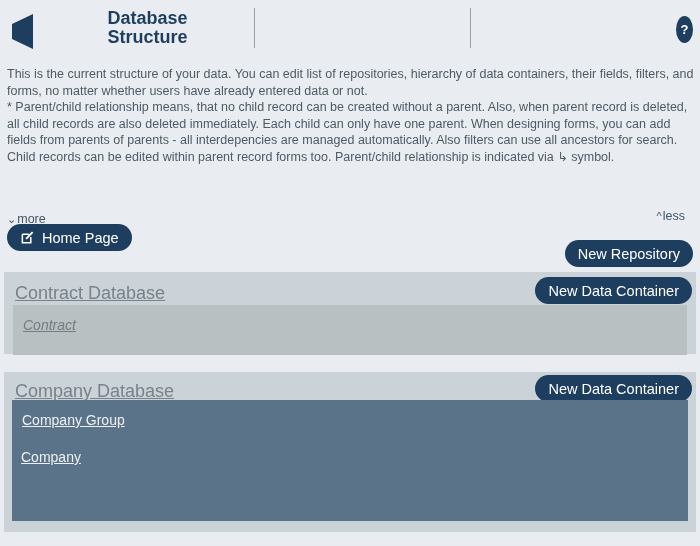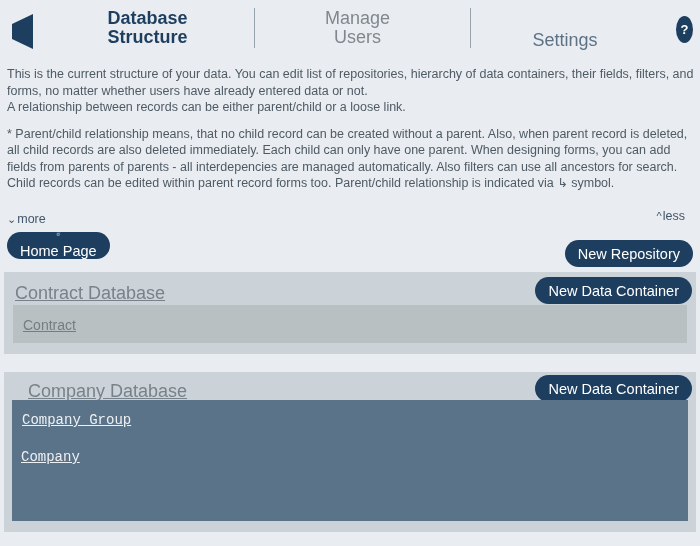--- a/index.html
+++ b/index.html
@@ -45,70 +45,67 @@
   .toggle-more { position:absolute; left:0; top:3px; }
   .toggle-less { position:absolute; right:8px; top:0; }
   .toggle-glyph { font-size:11px; margin-right:1px; }
   
   .pill-btn {
     display:inline-flex; align-items:center; gap:7px;
     background:#1e3e5f; color:#fff; border:none; cursor:pointer;
     height:27px; border-radius:14px; padding:0 13px;
     font-size:14.5px; font-family:inherit; white-space:nowrap;
   }
-  .home-btn { position:absolute; left:7px; top:232px;flex-direction:column; }
+  .home-btn { position:absolute; left:7px; top:224px; }
   .new-repo-btn { position:absolute; right:7px; top:240px;align-items:center; }
   
   .repo-panel { position:absolute; left:4px; right:4px; background:#ccd3d8; }
   .panel-contract { top:272px; height:82px; }
   .panel-company { top:372px; height:160px; }
   .repo-name {
     position:absolute; font-size:18px; text-decoration:underline; cursor:pointer;
     color:#78828a;
   }
   .panel-contract .repo-name { left:11px; top:11px; }
-  .panel-company .repo-name { left:24px; top:9px; }
+  .panel-company .repo-name { left:11px; top:9px; }
   .new-dc-btn { position:absolute; right:4px; }
   .panel-contract .new-dc-btn { top:5px; }
   .panel-company .new-dc-btn { top:3px; }
   .container-box { position:absolute; left:9px; right:9px; }
-  .box-gray { top:33px; height:38px; background:#b9c0c2; }
+  .box-gray { top:33px; height:50px; background:#b9c0c2;font-style:italic; }
   .box-slate { left:8px; right:8px; top:28px; height:121px; background:#5b7389; }
   .container-link { font-size:14px; text-decoration:underline; cursor:pointer; }
   .box-gray .container-link { position:absolute; left:10px; top:12px; color:#737d82; }
-  .slate-row { position:absolute; white-space:nowrap;font-family:Liberation Mono, monospace; }
+  .slate-row { position:absolute; white-space:nowrap; }
   .slate-row .container-link { color:#edf1f3; }
   .row-cg { left:10px; top:11px; }
   .row-co { left:9px;  top:48px; }
   .row-de { left:2px;  top:70px; }
   .row-pe { left:17px; top:108px;margin-top:48px; }
   .child-arrow { color:#dfe6ea; font-size:13px; margin-right:1px; }
   
   .edit-icon { display:inline-block; width:15px; height:15px; }
 </style>
 </head>
 <body>
 
 <div class="header">
   <button class="back-btn">
     <span class="tri"></span>
   </button>
   <div class="tab tab-active">Database Structure</div>
   <div class="tab-sep sep-1"></div>
-  <div class="tab tab-manage">Manage Users</div>
   <div class="tab-sep sep-2"></div>
-  <div class="tab tab-settings">Settings</div>
   <button class="help-btn">
     <span>?</span>
   </button>
 </div>
 
 <div class="intro">
   <p class="p1">This is the current structure of your data. You can edit list of repositories, hierarchy of data containers, their fields, filters, and forms, no matter whether users have already entered data or not.</p>
-  <p class="p2">A relationship between records can be either parent/child or a loose link.</p>
   <p class="p3">* Parent/child relationship means, that no child record can be created without a parent. Also, when parent record is deleted, all child records are also deleted immediately. Each child can only have one parent. When designing forms, you can add fields from parents of parents - all interdepencies are managed automatically. Also filters can use all ancestors for search. Child records can be edited within parent record forms too. Parent/child relationship is indicated via ↳ symbol.</p>
 </div>
 
 <div class="toggle-row">
   <span class="toggle-link toggle-more"><span class="toggle-glyph">⌄</span><span>more</span></span>
   <span class="toggle-link toggle-less"><span class="toggle-glyph">^</span><span>less</span></span>
 </div>
 
 <button class="pill-btn home-btn">
   <svg class="edit-icon" viewBox="0 0 16 16">

